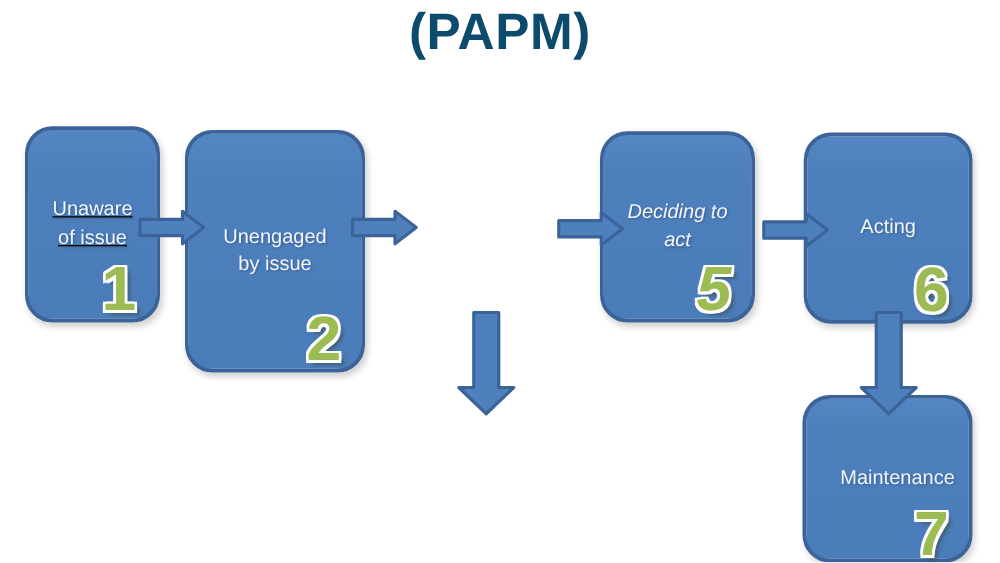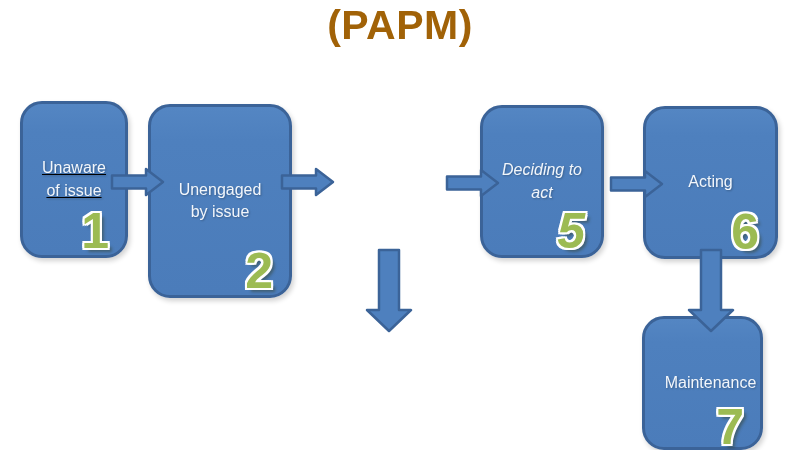--- a/index.html
+++ b/index.html
@@ -12,21 +12,21 @@
     font-family: "Liberation Sans", sans-serif;
   }
   .title {
     position: absolute;
     top: 2px;
     left: 0;
     width: 100%;
     text-align: center;
     font-size: 41px;
     font-weight: 600;
-    color: #a16207;
+    color: #0c4a6e;
     letter-spacing: 0.5px;
   }
   .stage {
     position: absolute;
     background: linear-gradient(180deg, #5486c3 0%, #4e80be 18%, #4b7cba 100%);
     border: 3px solid #3b6398;
     border-radius: 22px;
     box-shadow: 2px 3px 5px rgba(0,0,0,0.18);
     box-sizing: border-box;
     display: flex;
@@ -58,21 +58,21 @@
   }
   .stage.row2 .stage-number { bottom: -4px; }
 
   
   #stage-1 { left: 20px;  top: 101px; width: 108px; height: 157px; text-decoration: underline; }
   #stage-2 { left: 148px; top: 104px; width: 144px; height: 194px; }
   #stage-3 { left: 317px; top: 106px; width: 143px; height: 154px; }
   #stage-5 { left: 480px; top: 105px; width: 124px; height: 153px; font-style: italic; }
   #stage-6 { left: 643px; top: 106px; width: 135px; height: 153px; justify-content: center; }
   #stage-4 { left: 317px; top: 312px; width: 145px; height: 137px; }
-  #stage-7 { left: 642px; top: 316px; width: 121px; height: 134px; padding-left: 16px; }
+  #stage-7 { left: 642px; top: 316px; width: 136px; height: 134px; padding-left: 16px; }
 
   #connectors {
     position: absolute;
     left: 0; top: 0;
     width: 800px; height: 450px;
     pointer-events: none;
   }
   #connectors polygon {
     fill: #4e80be;
     stroke: #3b6398;

